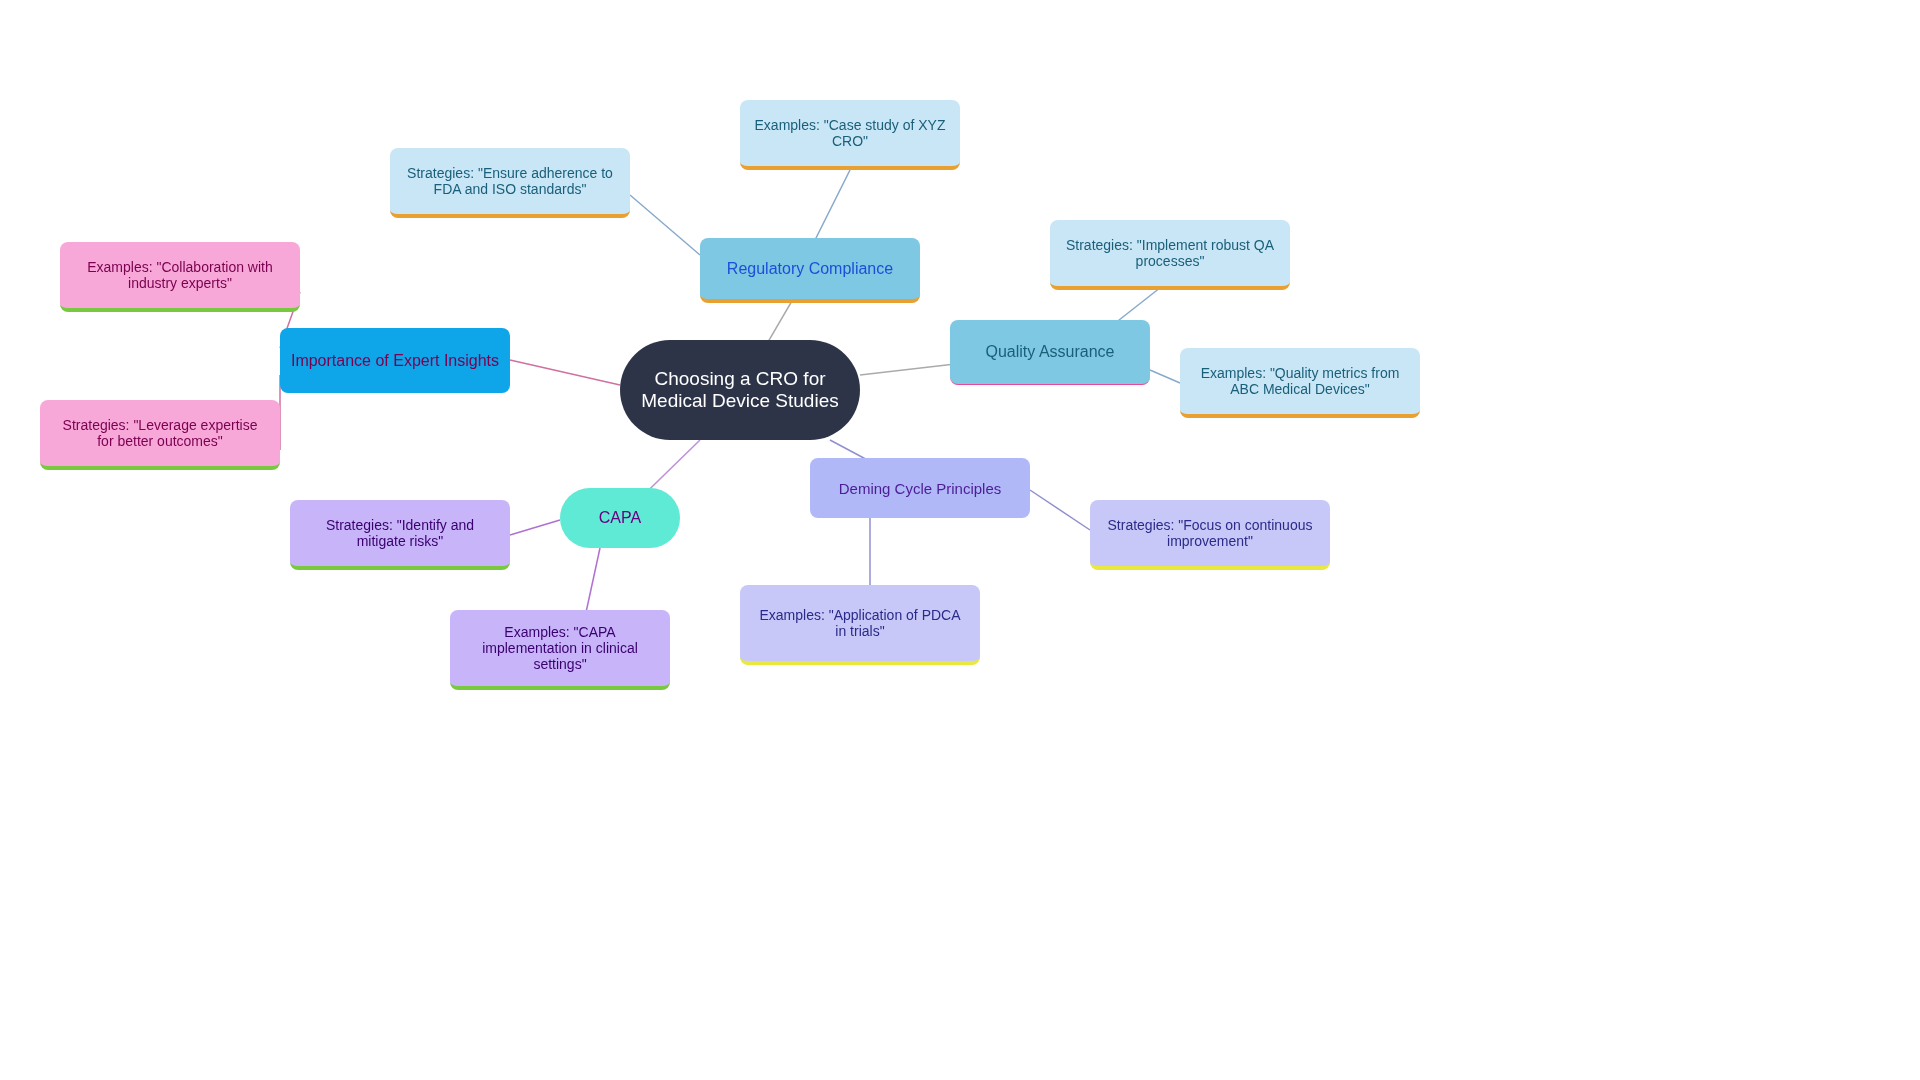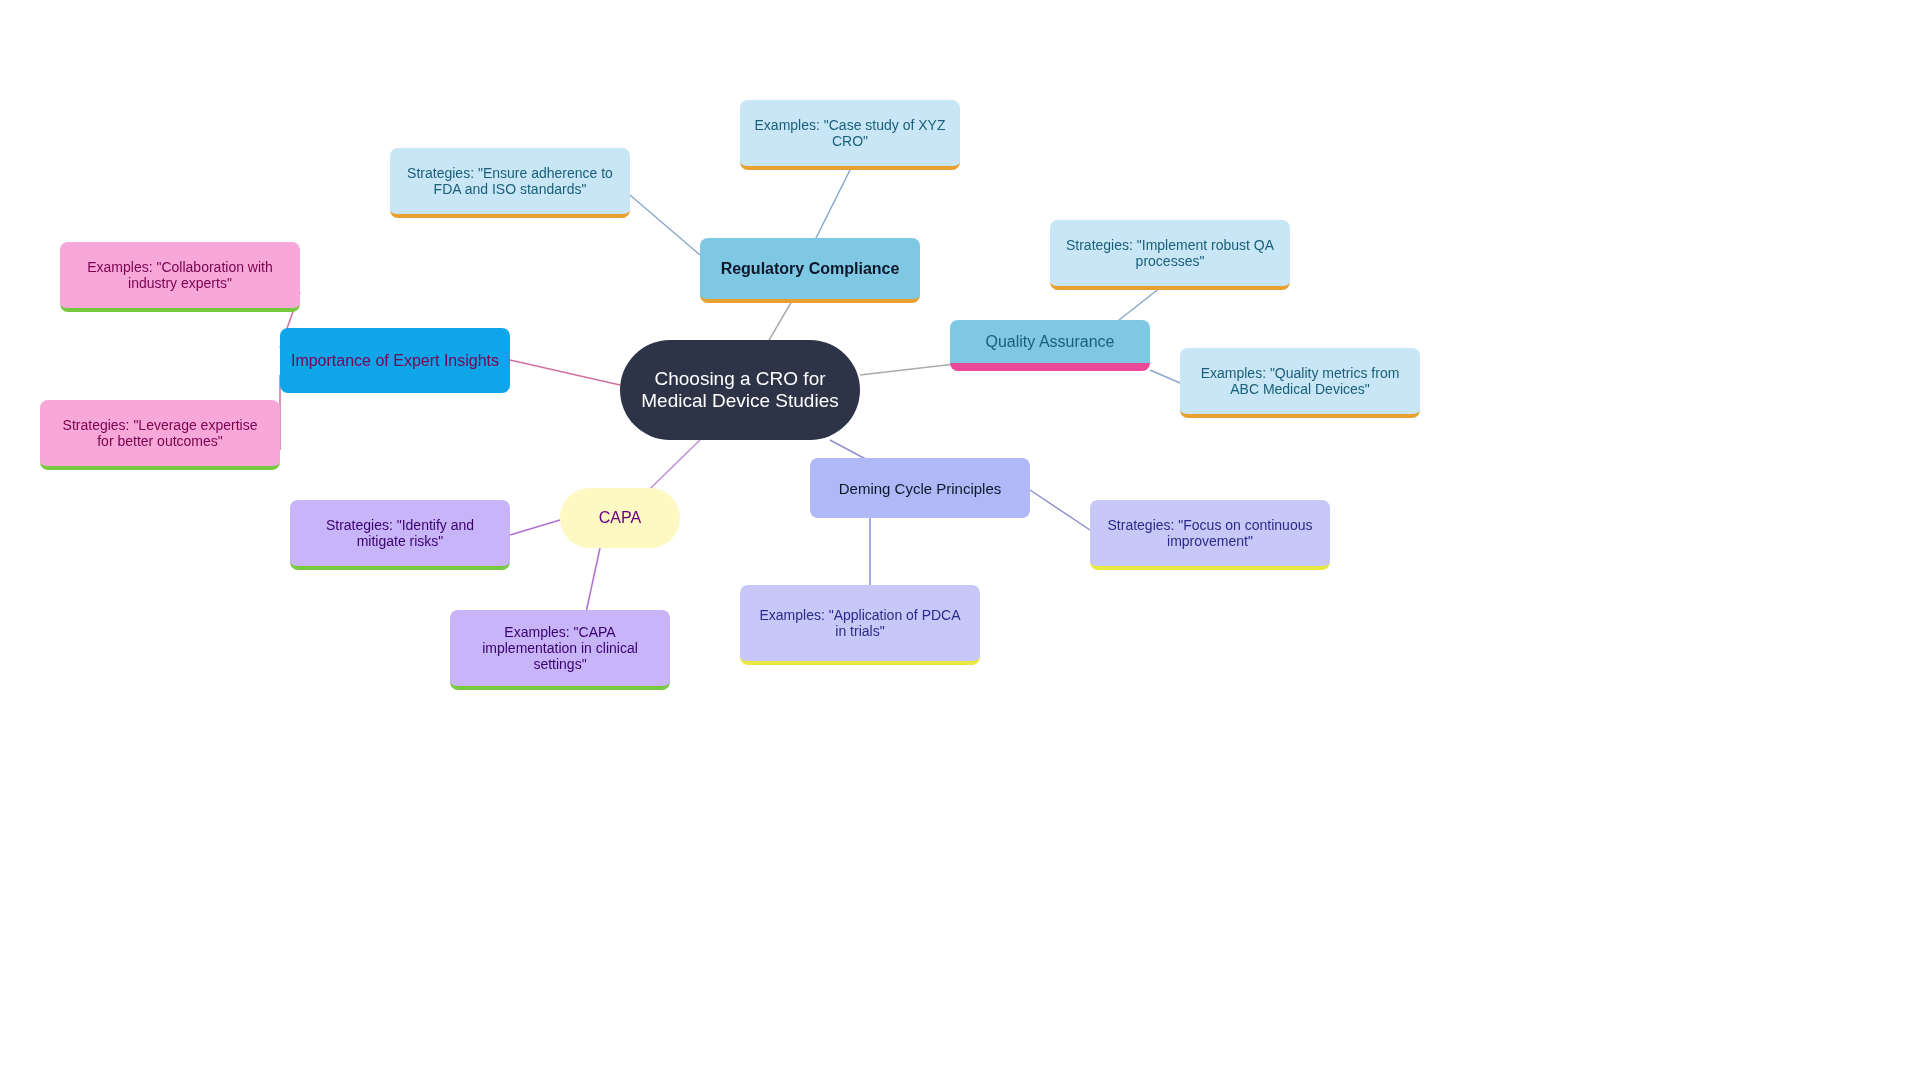--- a/index.html
+++ b/index.html
@@ -38,33 +38,33 @@
       left: 620px;
       top: 340px;
     }
     
     .node-regulatory {
       width: 220px;
       height: 65px;
       background: #7ec8e3;
       border-radius: 8px;
       border-bottom: 4px solid #e8a030;
-      color: #0f172a;
+      color: #1d4ed8;
       font-size: 16px;
-      font-weight: 700;
+      font-weight: 400;
       left: 700px;
       top: 238px;
     }
     
     .node-quality {
       width: 200px;
-      height: 51px;
+      height: 65px;
       background: #7ec8e3;
       border-radius: 8px;
-      border-bottom: 8px solid #ec4899;
+      border-bottom: 1px solid #ec4899;
       color: #1a5f7a;
       font-size: 16px;
       font-weight: 500;
       left: 950px;
       top: 320px;
     }
     
     .node-expert {
       width: 230px;
       height: 65px;
@@ -73,35 +73,35 @@
       color: #7a0050;
       font-size: 16px;
       font-weight: 500;
       left: 280px;
       top: 328px;
     }
     
     .node-capa {
       width: 120px;
       height: 60px;
-      background: #fef9c3;
+      background: #5eead4;
       border-radius: 30px;
       color: #6a0080;
       font-size: 16px;
       font-weight: 500;
       left: 560px;
       top: 488px;
     }
     
     .node-deming {
       width: 220px;
       height: 60px;
       background: #b0b8f8;
       border-radius: 8px;
-      color: #0f172a;
+      color: #4c1d95;
       font-size: 15px;
       font-weight: 500;
       left: 810px;
       top: 458px;
     }
     
     .node-sub-blue {
       background: #c8e6f5;
       border-radius: 8px;
       border-bottom: 4px solid #e8a030;

